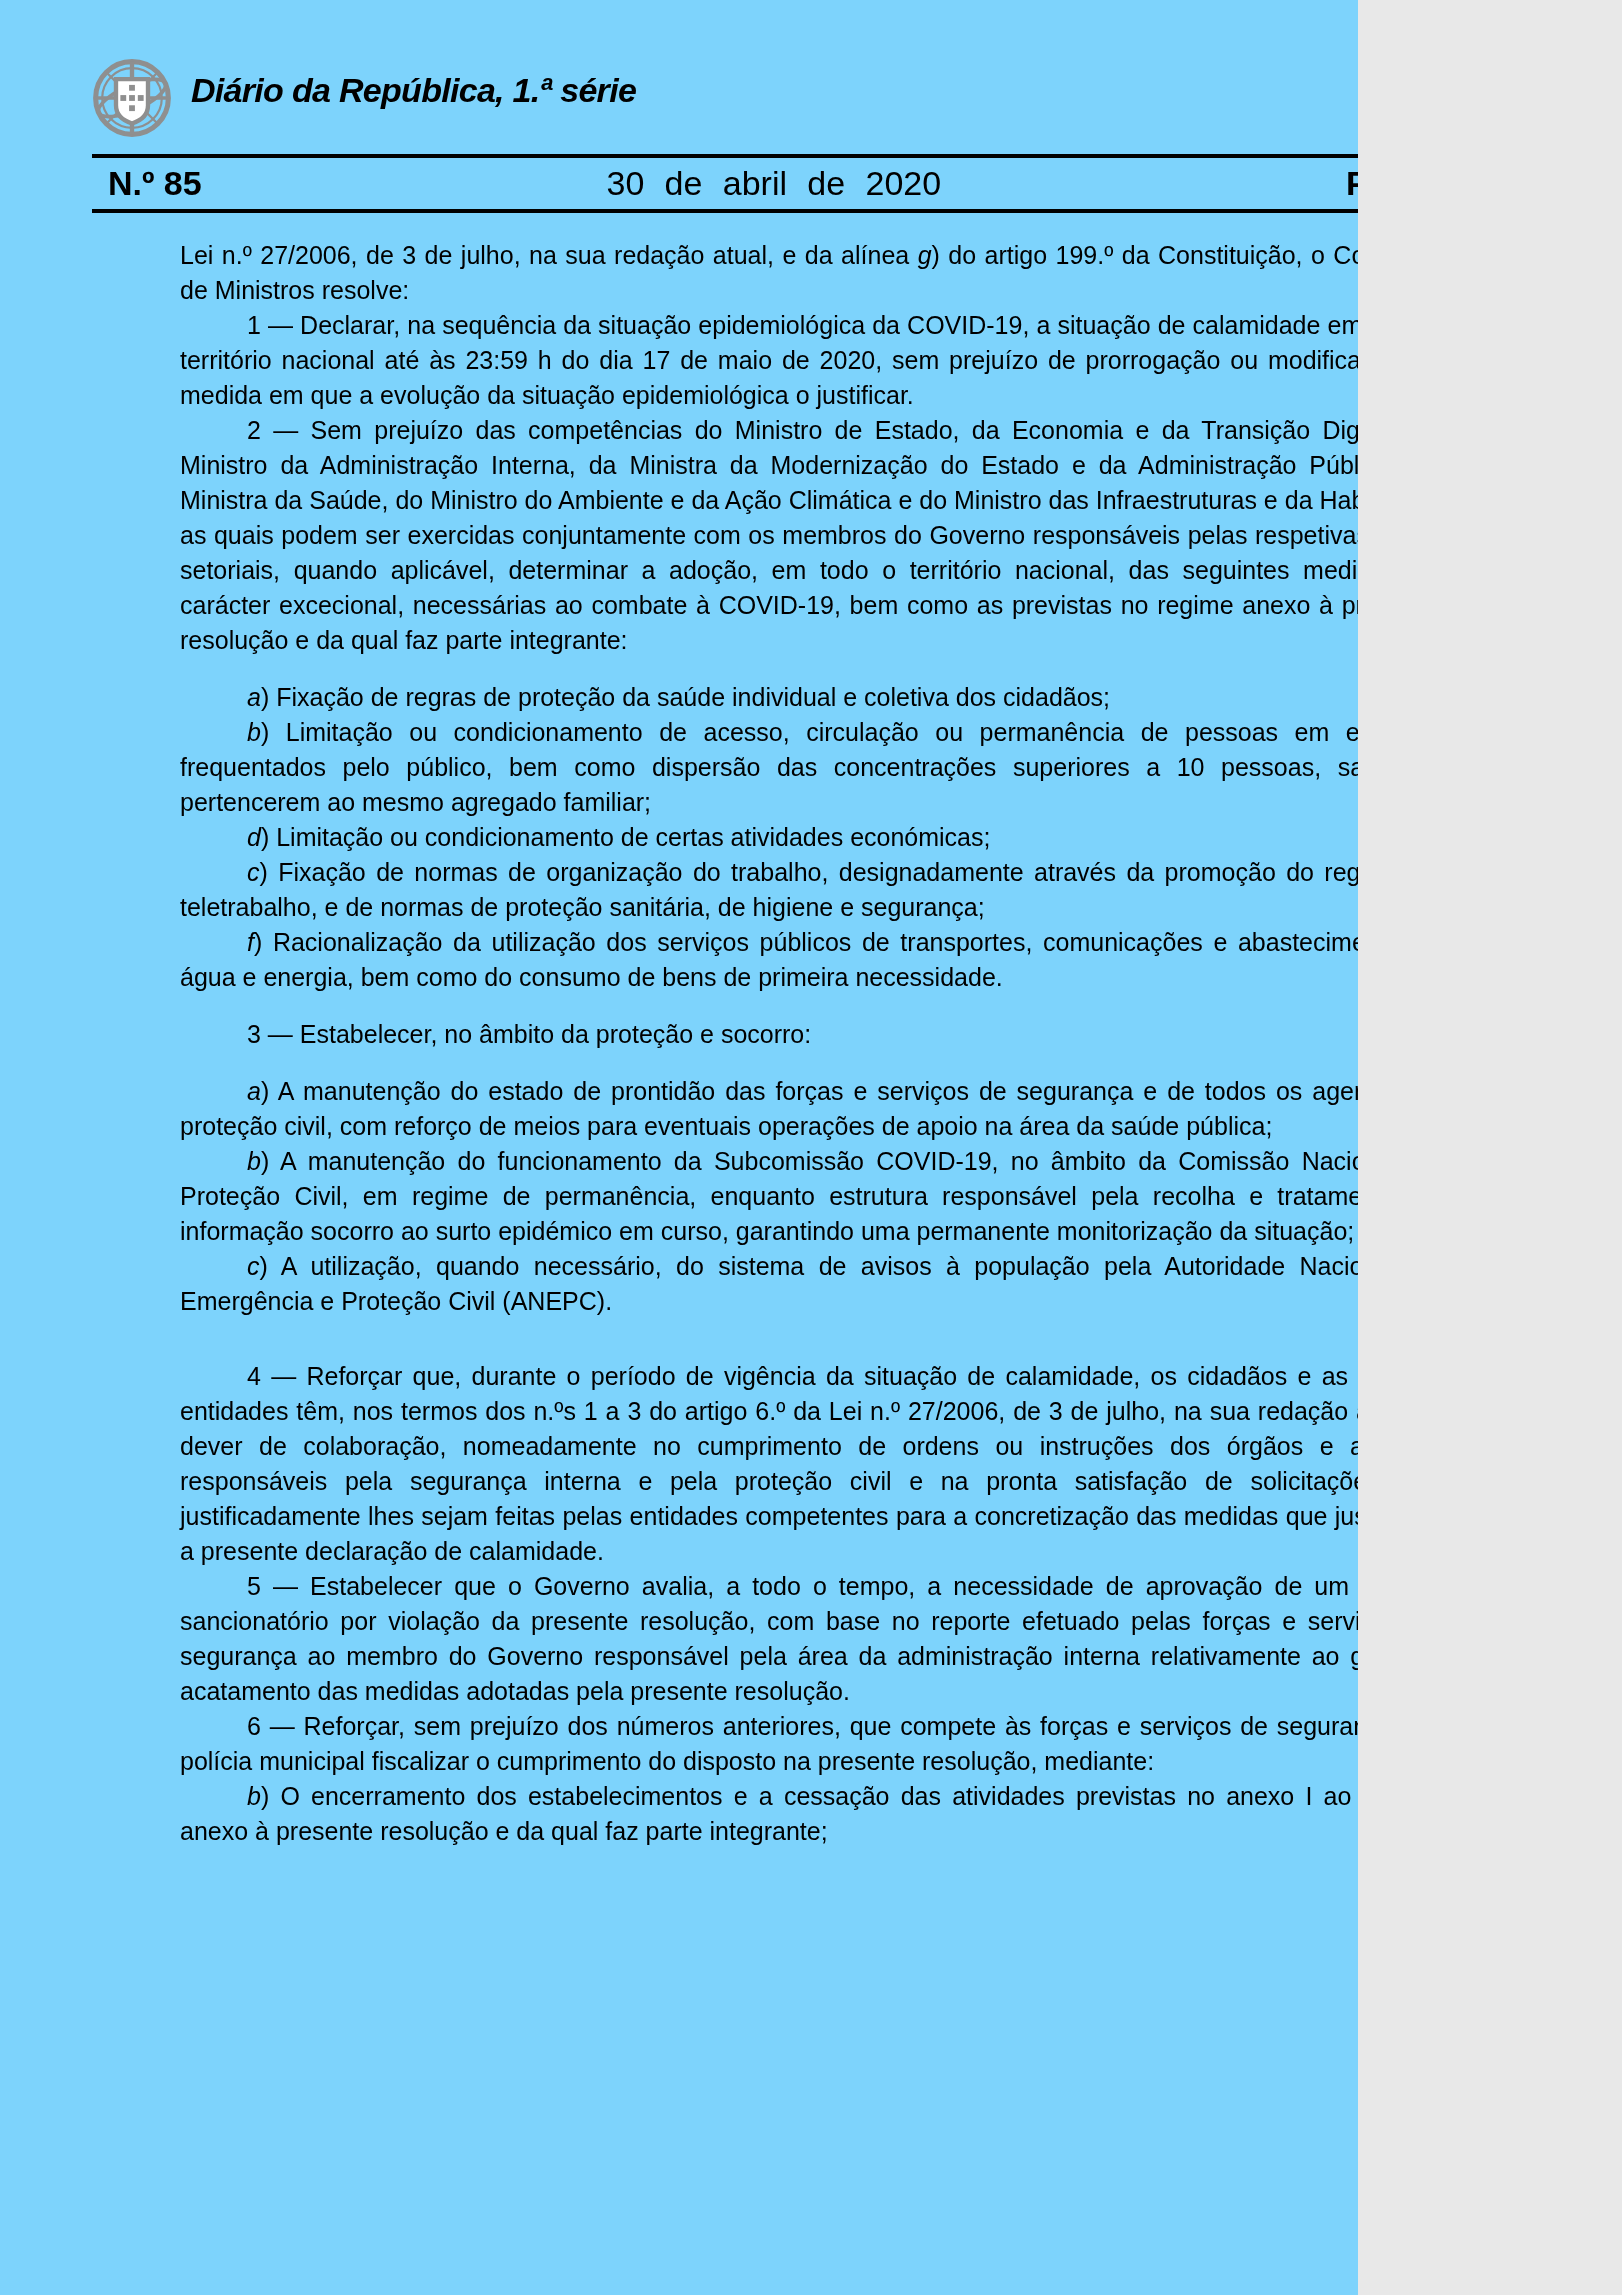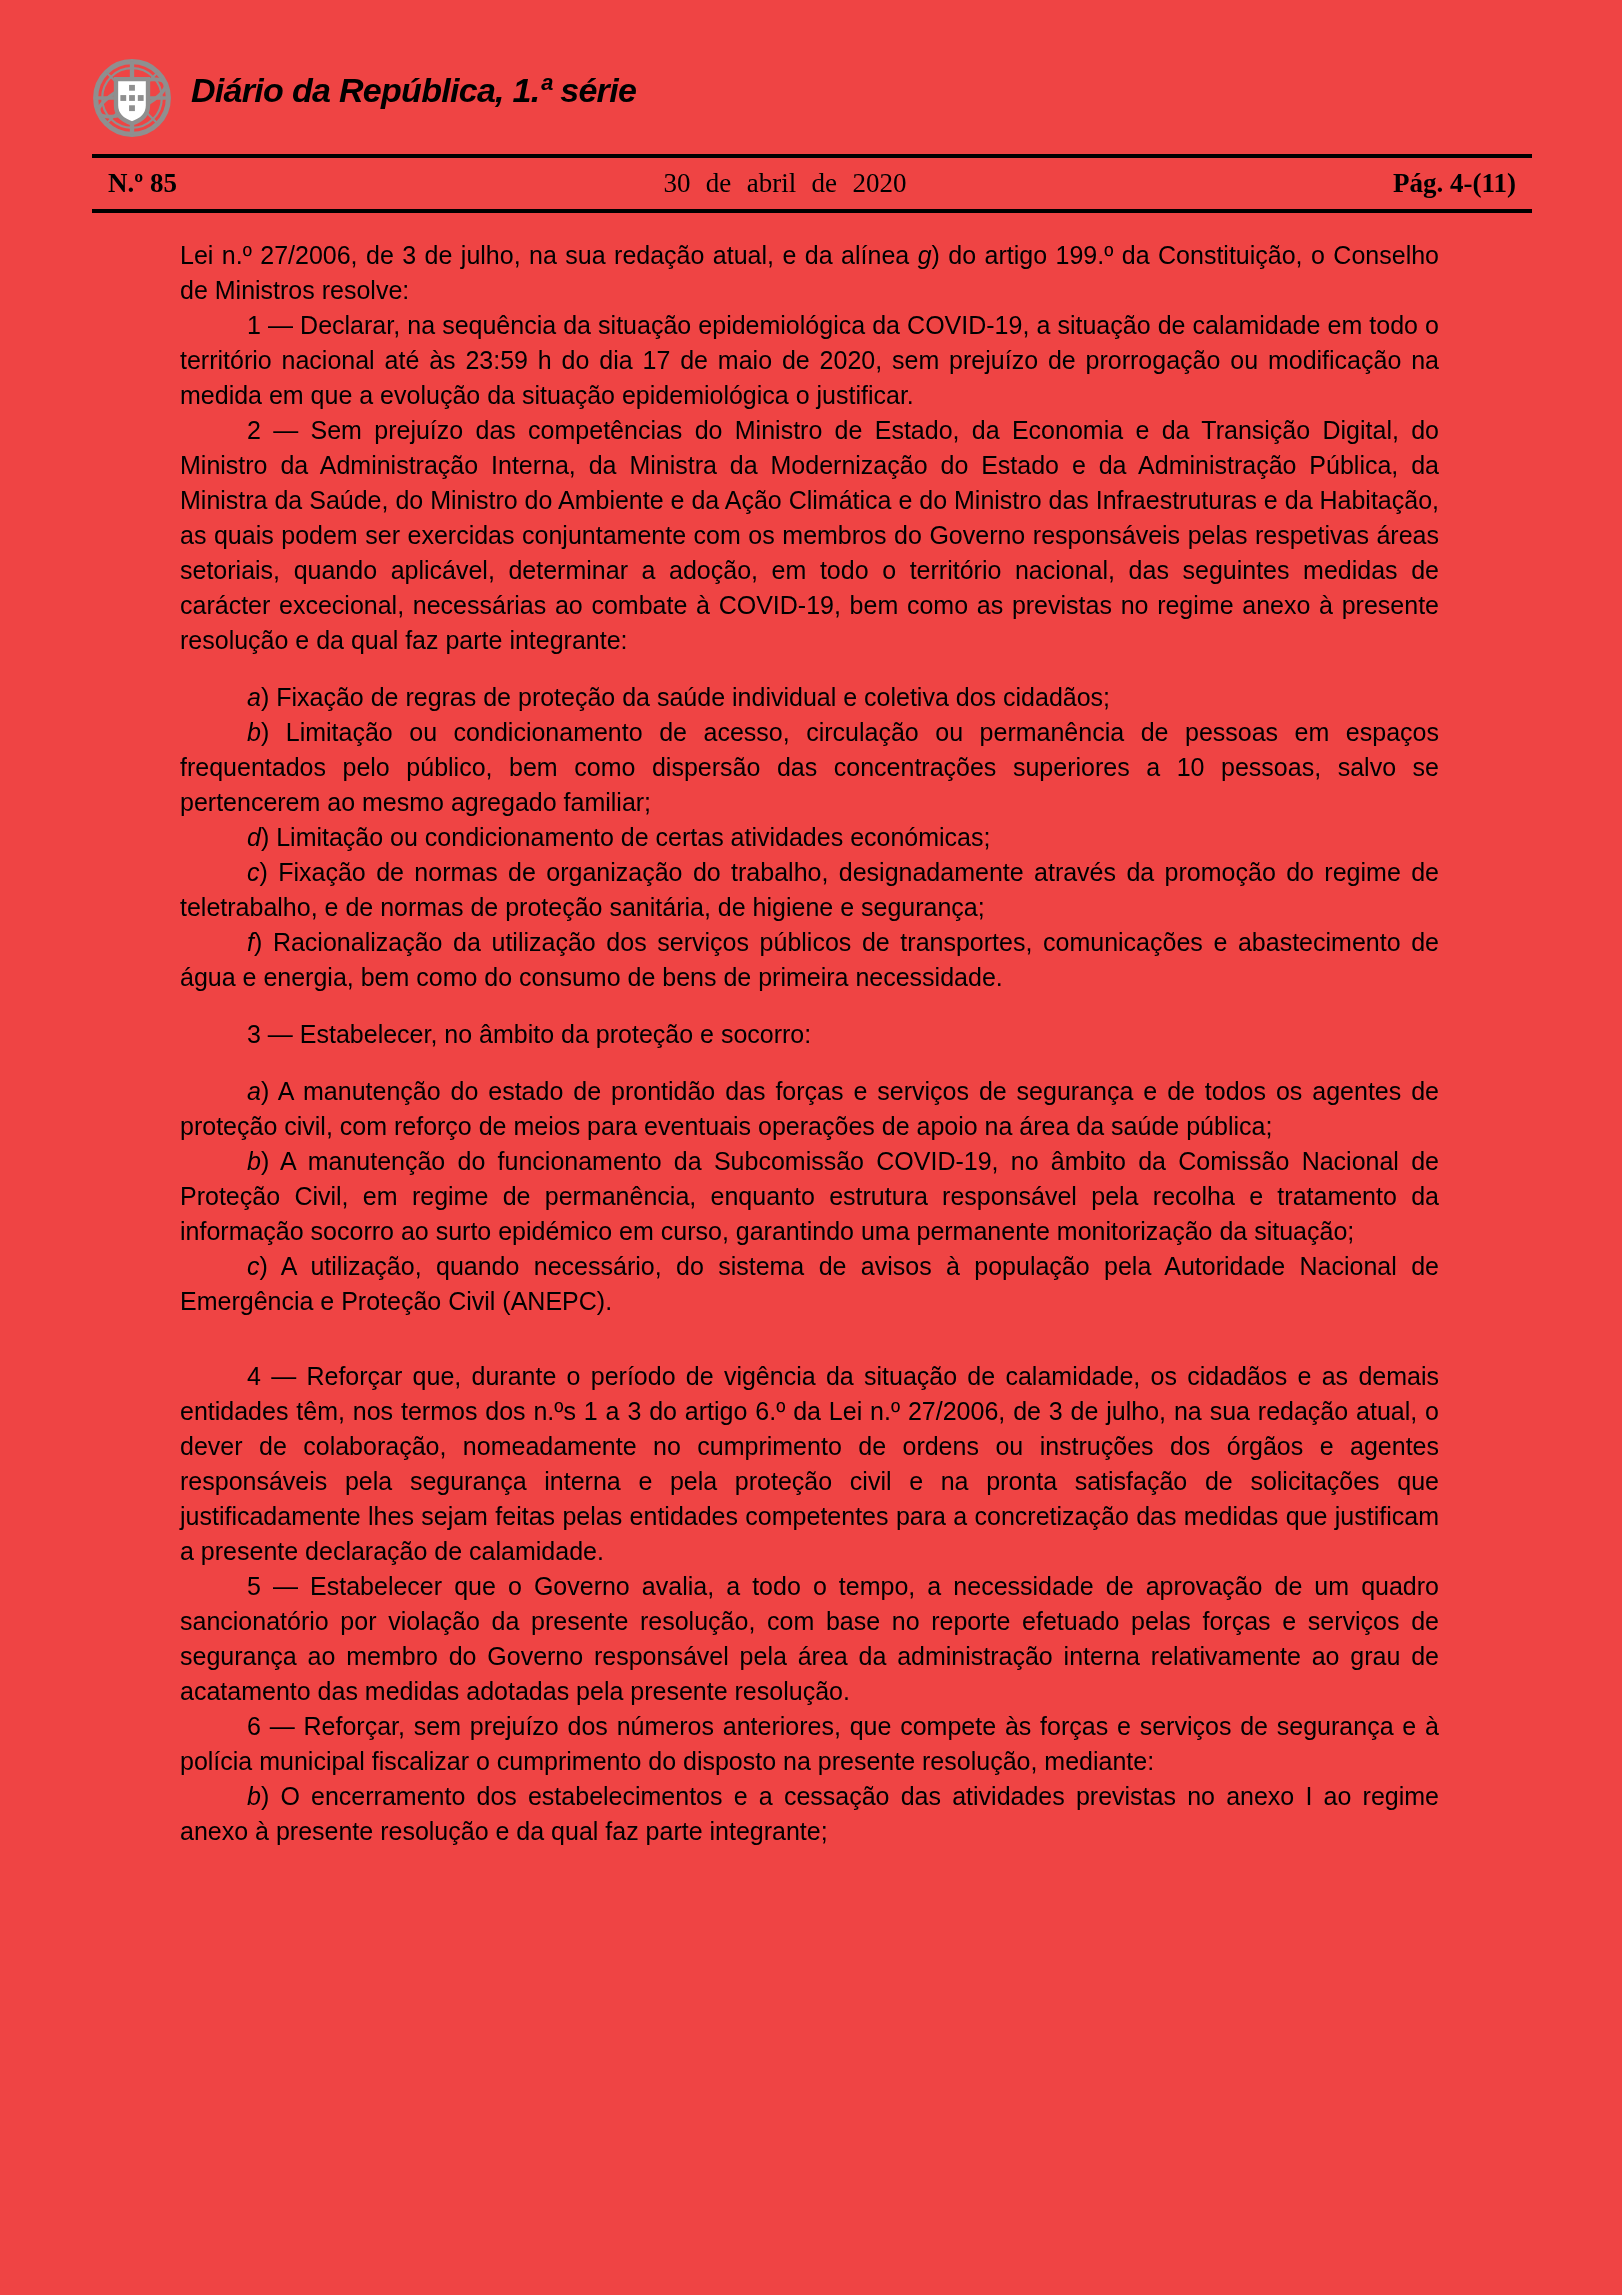--- a/index.html
+++ b/index.html
@@ -1,19 +1,19 @@
 <!DOCTYPE html>
 <html lang="pt" style="font-size:11.6px"><head>
 <meta charset="utf-8">
 <style>
   html,body { margin:0; padding:0; background:#e8e8e8; }
   .page {
     position:relative;
-    width:1622px; height:2295px;
-    background:#ef4444;
+    width:1358px; height:2295px;
+    background:#7dd3fc;
     font-family:"Liberation Sans", sans-serif;
     color:#000;
     overflow:hidden;
   }
   
   .logo {
     position:absolute; left:92px; top:55px;
     width:80px; height:86px;
   }
   .brand {
@@ -21,21 +21,21 @@
     font-size:34px; font-weight:bold; font-style:italic;
     letter-spacing:-0.7px; white-space:nowrap;
   }
   .rule { position:absolute; left:92px; width:1440px; height:4.4px; background:#000; }
   .rule-top    { top:154px; }
   .rule-bottom { top:209px; }
   .meta-row {
     position:absolute; left:92px; top:164px; width:1440px;
     box-sizing:border-box; padding:0 16px;
     display:flex; justify-content:space-between; align-items:flex-start;
-    font-size:27px; line-height:38px;font-family:Liberation Serif, serif;
+    font-size:34px; line-height:38px;
   }
   .meta-issue { font-weight:bold; }
   .meta-date  { font-weight:normal; word-spacing:0.32em; }
   .meta-page  { font-weight:bold; }
   
   .doc-body {
     position:absolute; left:180px; top:238px; width:1259px;
     font-size:25px; line-height:35px;
     text-align:justify;
   }

